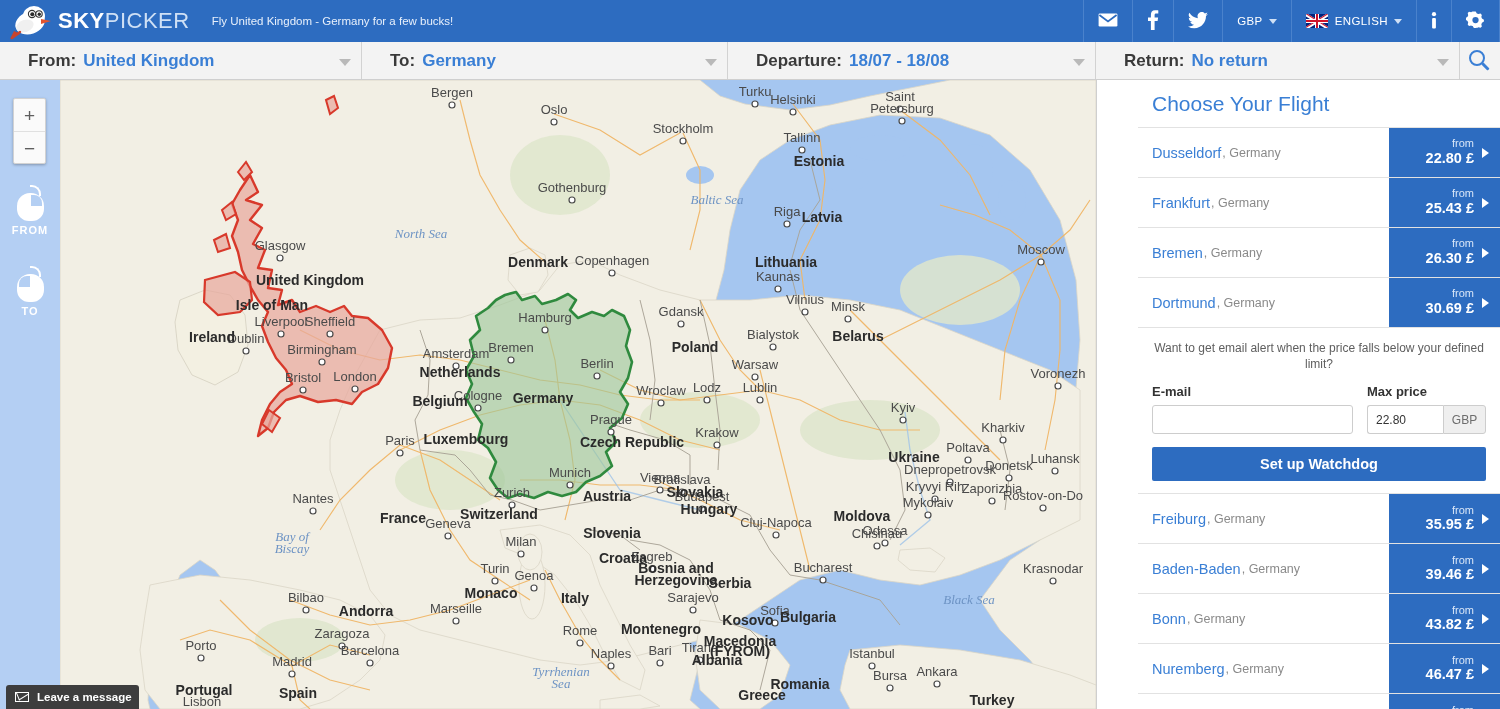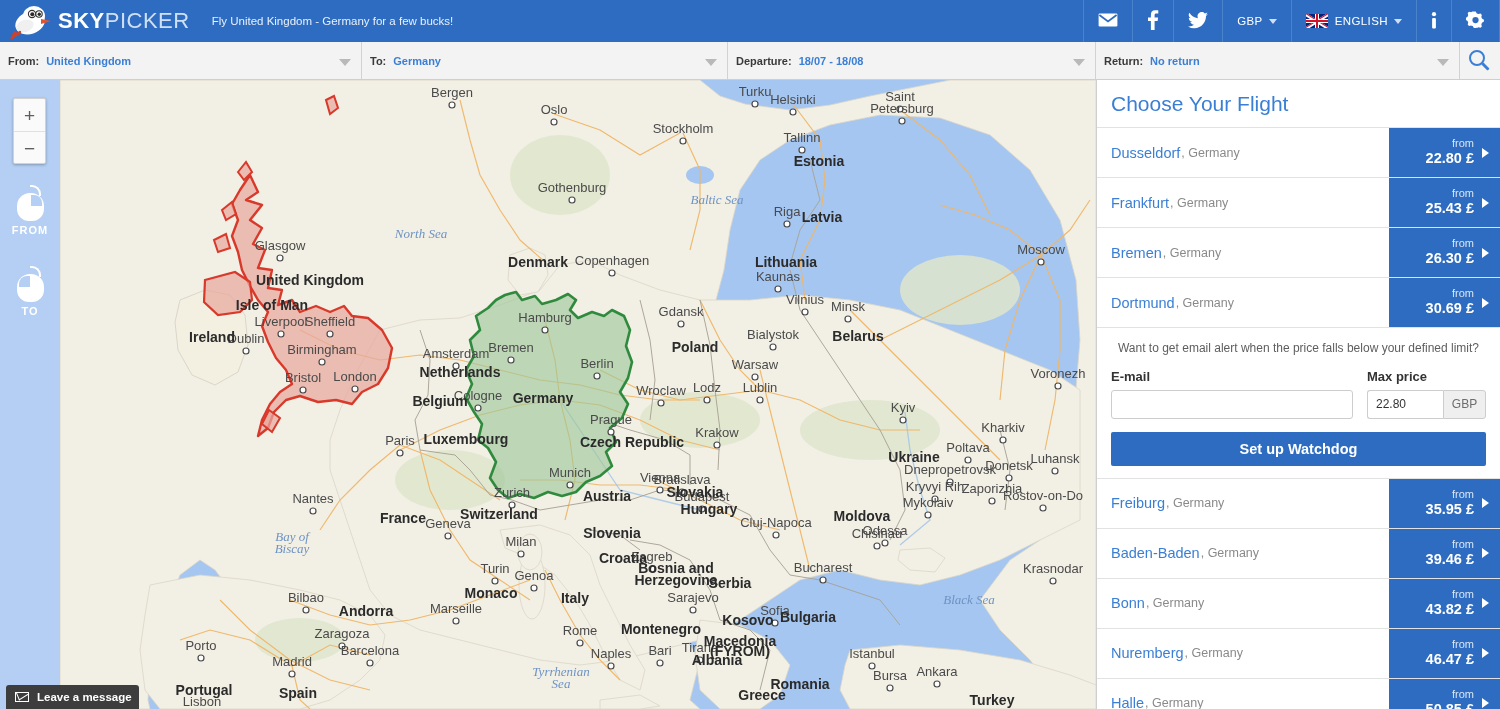--- a/index.html
+++ b/index.html
@@ -53,22 +53,22 @@
   .fvr { width: 2.4px; height: 14px; background: #cf142b; left: 9.8px; top: 0; }
   .fhr { width: 22px; height: 2.4px; background: #cf142b; top: 5.8px; left: 0; }
 
   
   .searchrow {
     position: absolute; left: 0; top: 42px; width: 1500px; height: 38px;
     background: #f3f3f3; border-bottom: 1px solid #cfcfcf; display: flex;
   }
   .sfield {
     position: relative; display: flex; align-items: center;
-    border-right: 1px solid #d2d2d2; padding-left: 8px;
-    font-size: 11px; cursor: pointer; height: 37px;
+    border-right: 1px solid #d2d2d2; padding-left: 28px;
+    font-size: 17px; cursor: pointer; height: 37px;
   }
   .sfield .lbl { color: #3a3a3a; font-weight: bold; margin-right: 7px; }
   .sfield .val { color: #3a7fd5; font-weight: bold; }
   .sfield .dd {
     position: absolute; right: 10px; top: 50%; margin-top: -2px;
     width: 0; height: 0; border-left: 6px solid transparent;
     border-right: 6px solid transparent; border-top: 7px solid #b9b9b9;
   }
   .f-from { width: 362px; }
   .f-to   { width: 366px; }
@@ -154,21 +154,21 @@
   .chat .env:before {
     content: ""; position: absolute; left: 0; top: 0; width: 11px; height: 7px;
     border-left: 1.5px solid #fff; border-bottom: 1.5px solid #fff;
     transform: rotate(-32deg) skewX(-10deg); transform-origin: left top;
   }
   .chat span { color: #fff; font-size: 11.5px; font-weight: bold; }
 
   
   .panel {
     position: absolute; left: 1096px; top: 80px; width: 404px; height: 629px;
-    background: #fff; border-left: 1px solid #cfcfcf; overflow: hidden;
+    background: #fff; border-left: 1px solid #cfcfcf; overflow: hidden; padding-left: 41px;
   }
   .panel-title {
     height: 47px; display: flex; align-items: center; padding-left: 14px;
     font-size: 21px; color: #3a7fd5; font-weight: normal;
   }
   .row {
     display: flex; height: 50px; border-top: 1px solid #e2e2e2;
     align-items: stretch; cursor: pointer; background: #fff; justify-content: flex-end;
   }
   .row-city {

